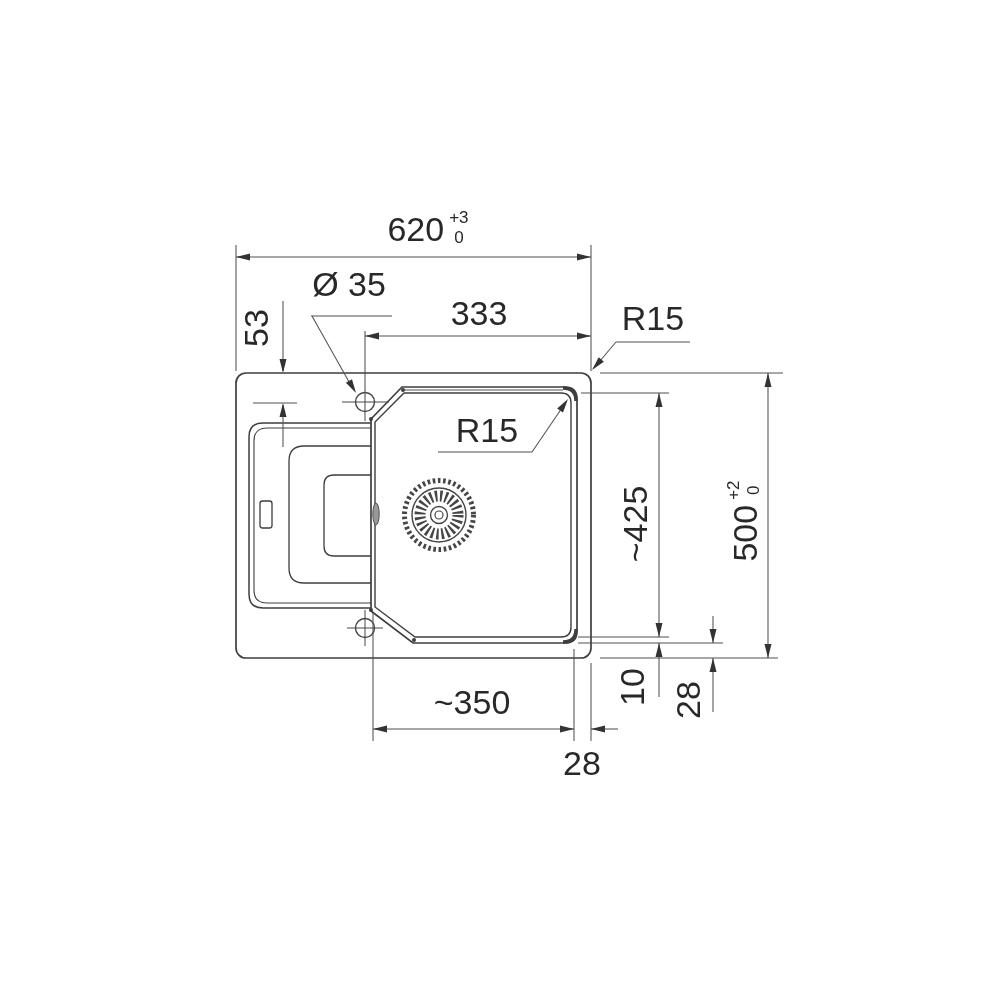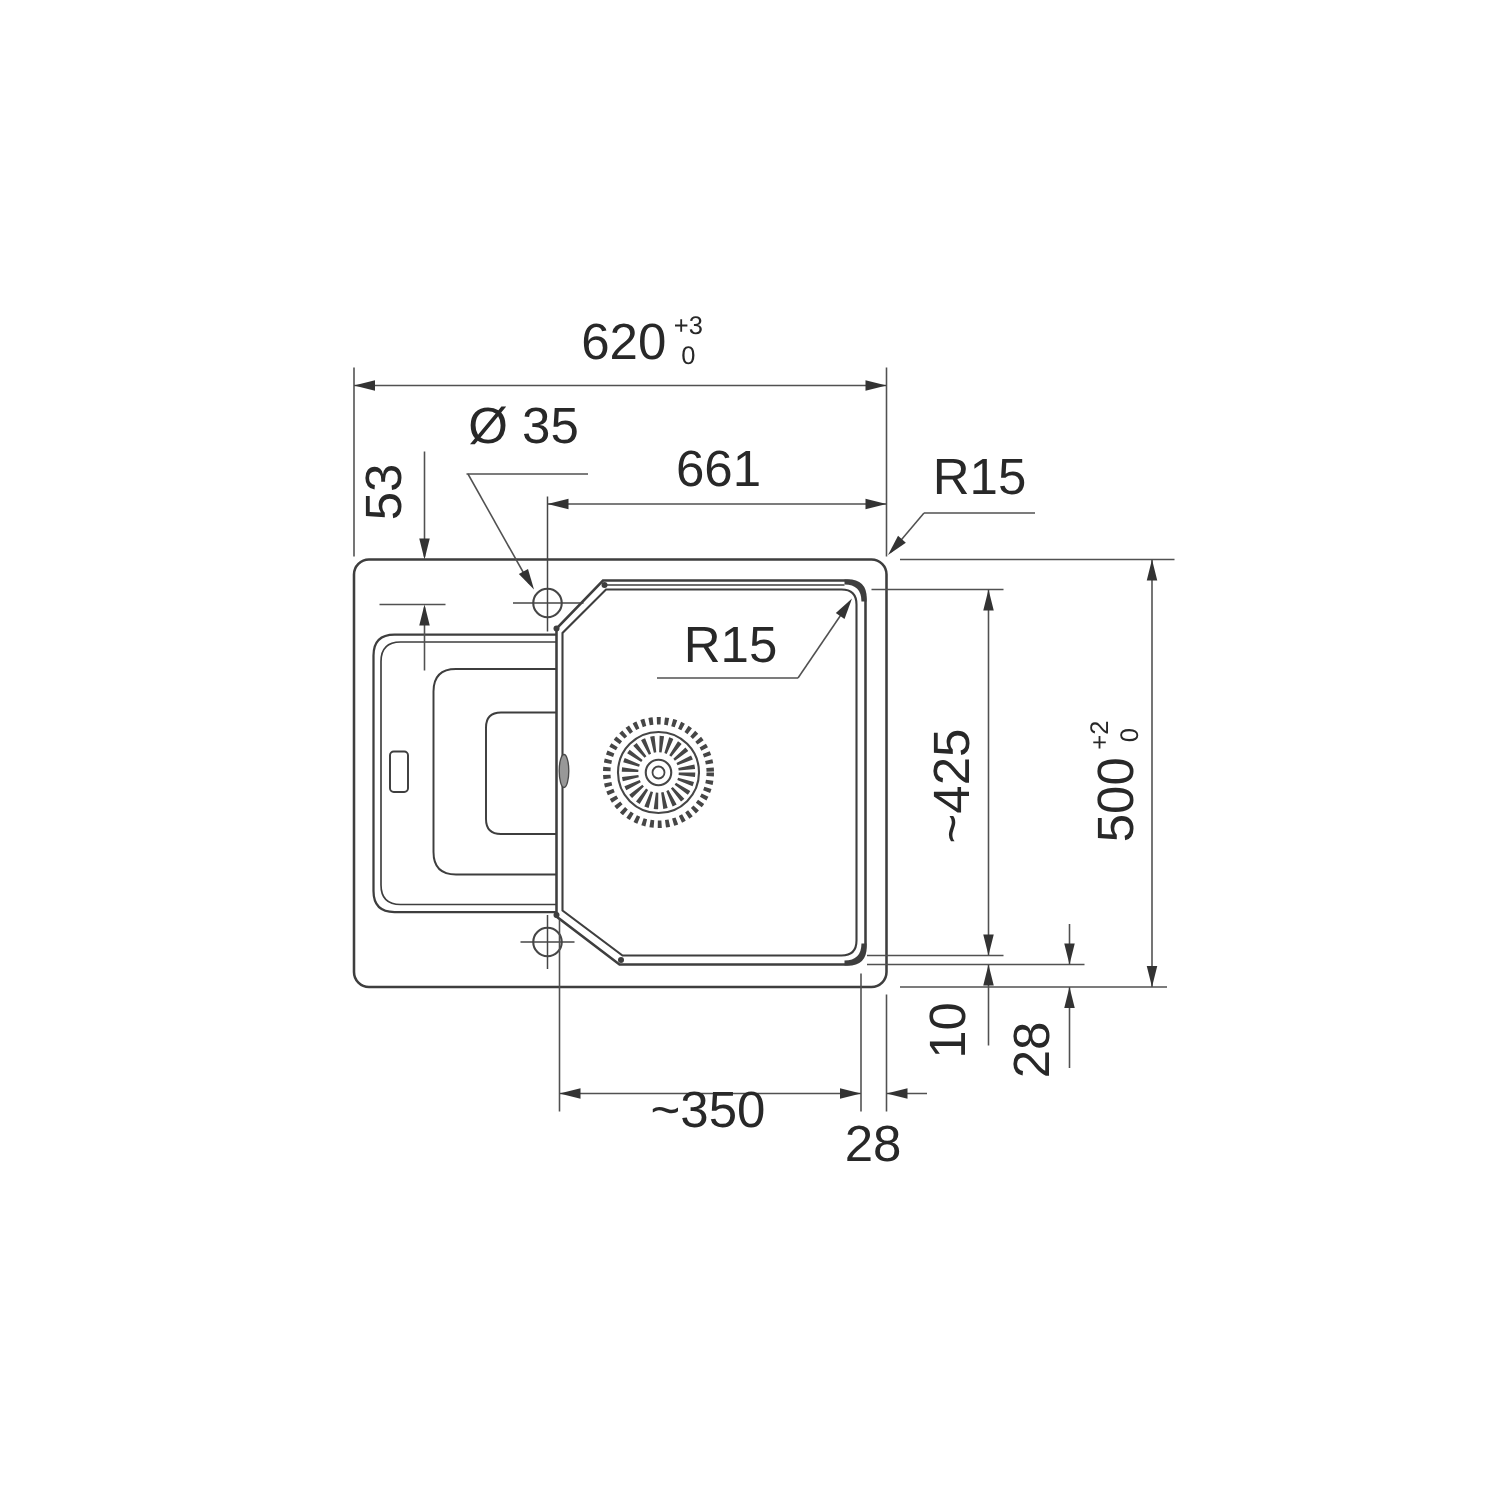--- a/index.html
+++ b/index.html
@@ -142,21 +142,21 @@
       <span>+3</span>
       <span>0</span>
     </span>
   </div>
 
   <div class="lbl" style="left:349px;top:284px">
     <span>Ø 35</span>
   </div>
 
   <div class="lbl" style="left:479px;top:313px">
-    <span>661</span>
+    <span>333</span>
   </div>
 
   <div class="lbl rot" style="left:256px;top:328px">
     <span>53</span>
   </div>
 
   <div class="lbl" style="left:653px;top:318px">
     <span>R15</span>
   </div>
 
@@ -177,21 +177,21 @@
   </div>
 
   <div class="lbl rot" style="left:632px;top:687px">
     <span>10</span>
   </div>
 
   <div class="lbl rot" style="left:688px;top:700px">
     <span>28</span>
   </div>
 
-  <div class="lbl" style="left:472px;top:740px">
+  <div class="lbl" style="left:472px;top:702px">
     <span>~350</span>
   </div>
 
   <div class="lbl" style="left:582px;top:763px">
     <span>28</span>
   </div>
 
 </div>
 
 </body></html>

